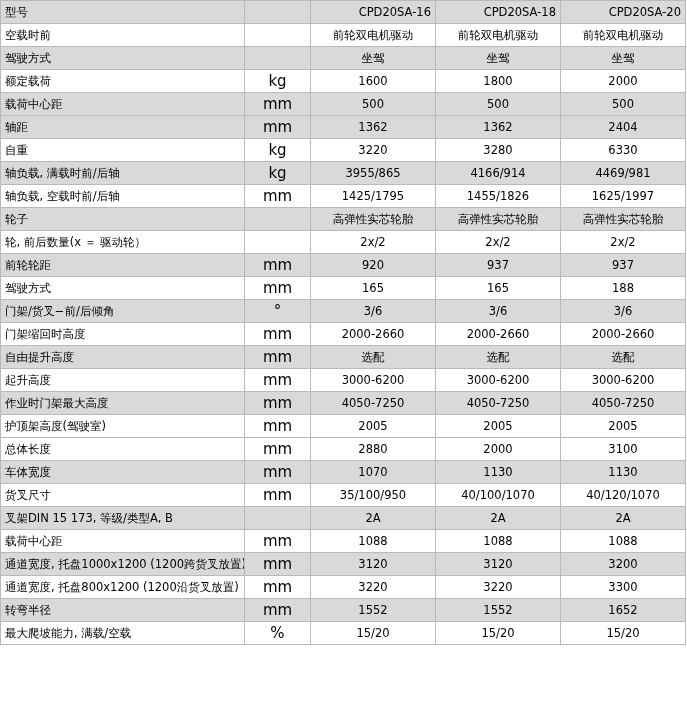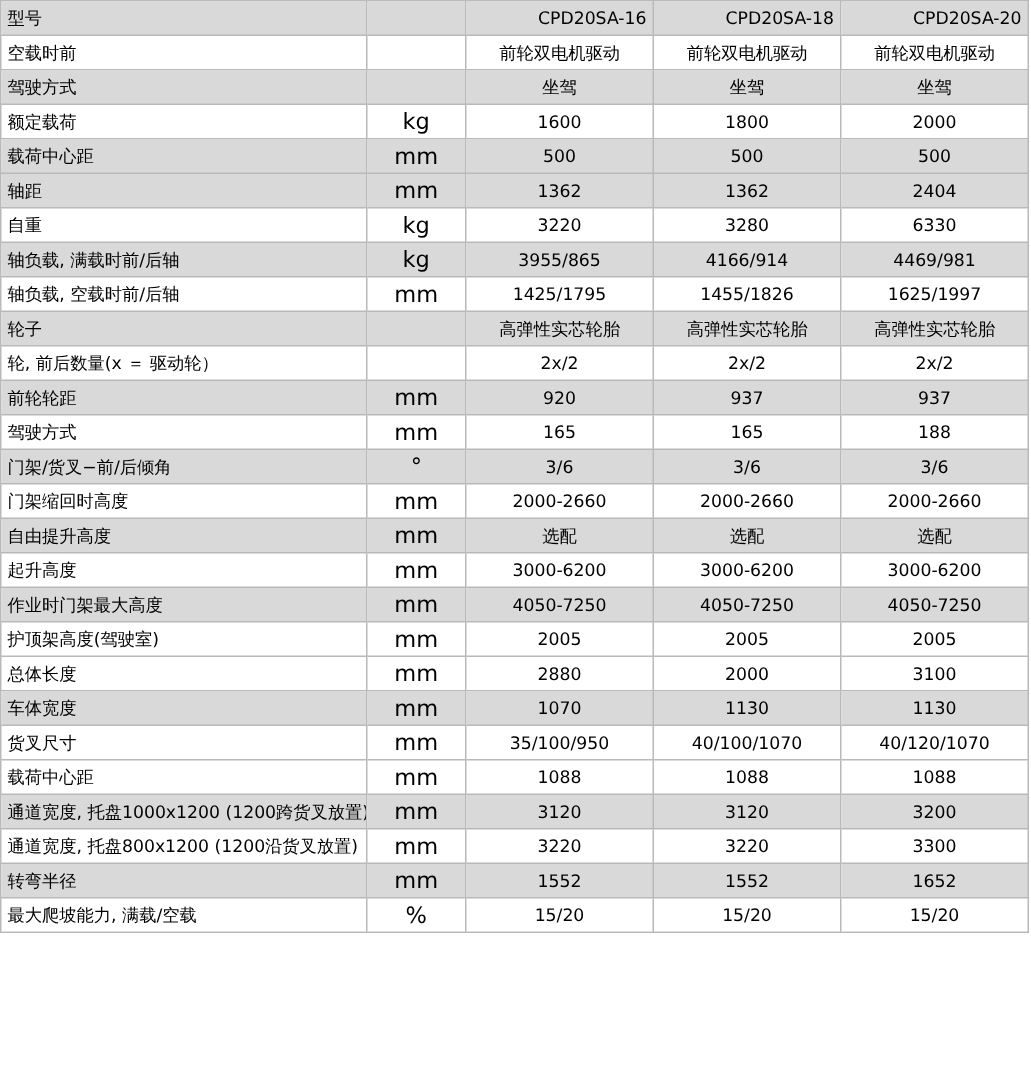--- a/index.html
+++ b/index.html
@@ -213,20 +213,27 @@
       <td class="val">1130</td>
       <td class="val">1130</td>
     </tr>
     <tr class="plain">
       <td class="label">货叉尺寸</td>
       <td class="unit">mm</td>
       <td class="val">35/100/950</td>
       <td class="val">40/100/1070</td>
       <td class="val">40/120/1070</td>
     </tr>
+    <tr class="shaded">
+      <td class="label">叉架DIN 15 173, 等级/类型A, B</td>
+      <td class="unit"></td>
+      <td class="val">2A</td>
+      <td class="val">2A</td>
+      <td class="val">2A</td>
+    </tr>
     <tr class="plain">
       <td class="label">载荷中心距</td>
       <td class="unit">mm</td>
       <td class="val">1088</td>
       <td class="val">1088</td>
       <td class="val">1088</td>
     </tr>
     <tr class="shaded">
       <td class="label">通道宽度, 托盘1000x1200 (1200跨货叉放置)</td>
       <td class="unit">mm</td>

